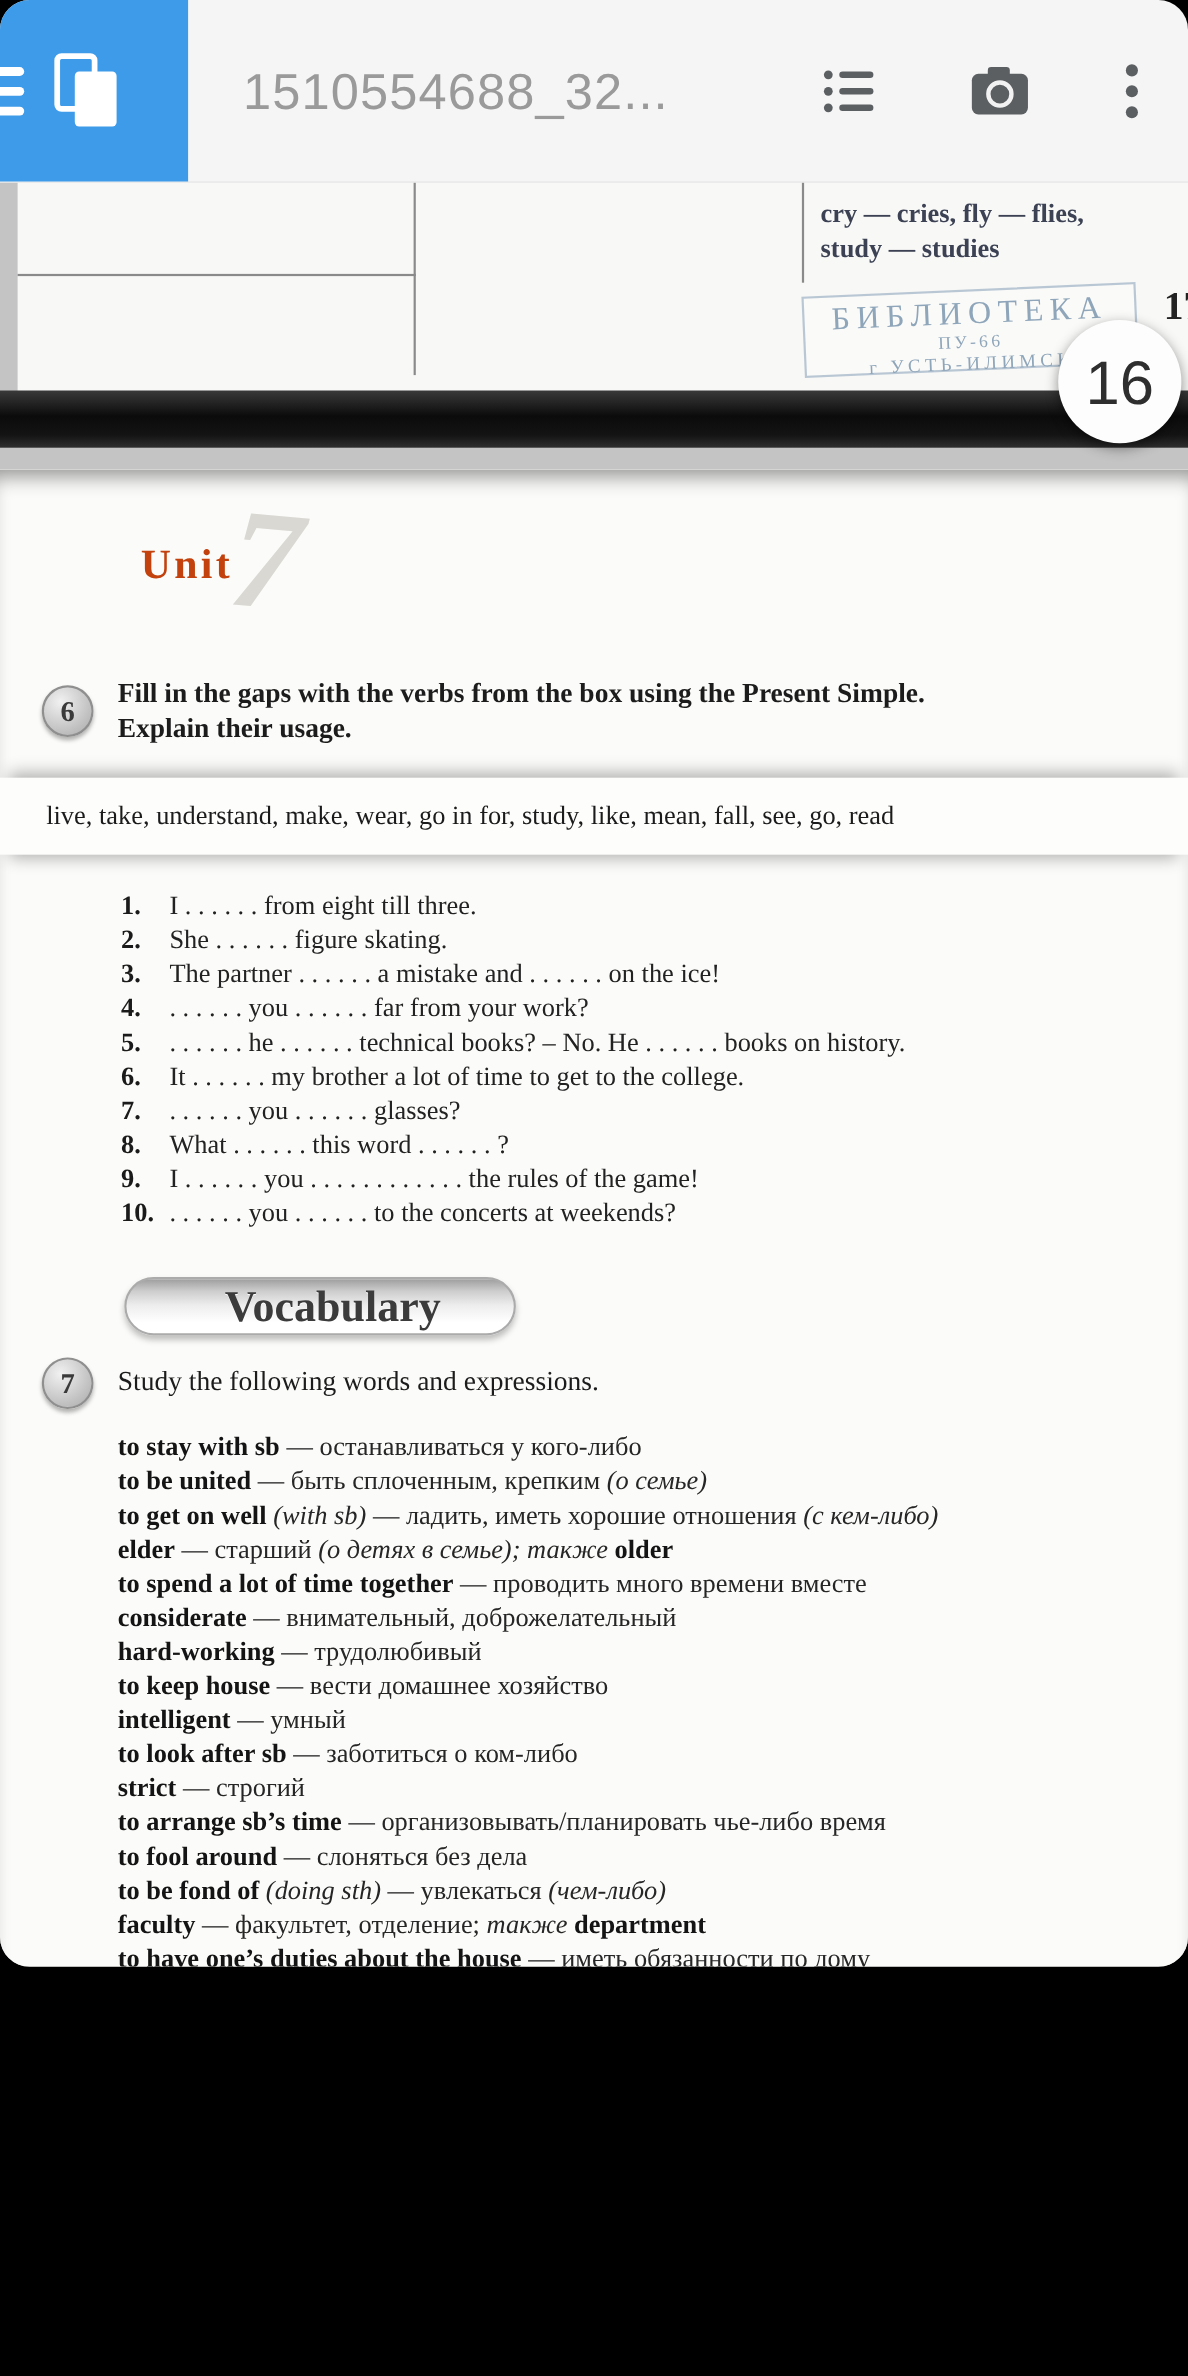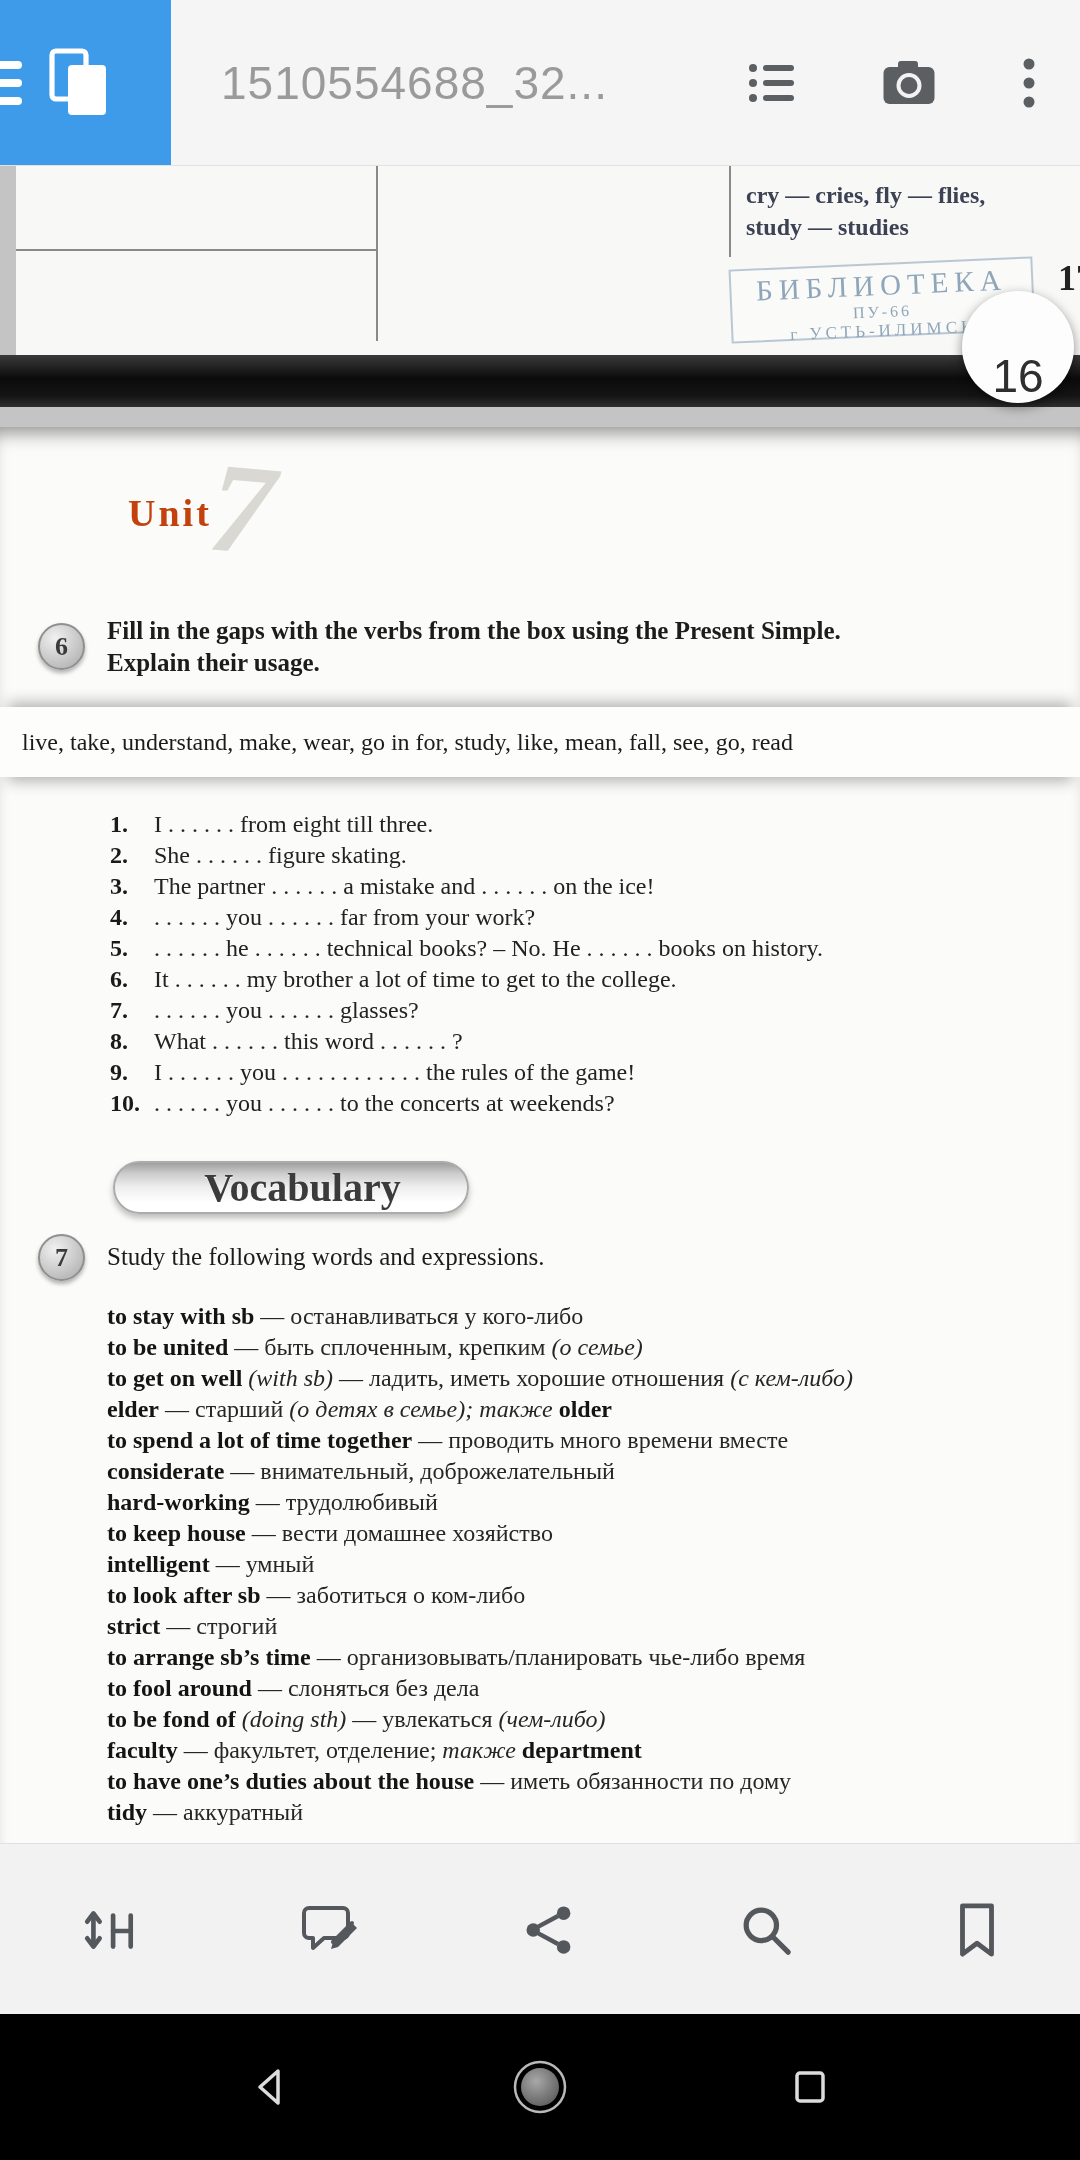--- a/index.html
+++ b/index.html
@@ -1,18 +1,18 @@
 <!DOCTYPE html>
 <html><head>
 <meta charset="utf-8">
 <style>
   html,body { margin:0; padding:0; background:#000; }
   .screen {
-    position:relative; width:1080px; height:2160px; overflow:hidden;
-    background:#000; font-family:"Liberation Sans", sans-serif;
+    position:relative; width:1080px; height:1788px; overflow:hidden;
+    background:#000; font-family:"Liberation Sans", sans-serif;border-radius:27px;
   }
 
   
   .appbar {
     position:absolute; top:0; left:0; width:1080px; height:165px;
     background:#f5f5f5; display:flex; align-items:center; z-index:40;
     border-bottom:1px solid #e3e3e3;
   }
   .appbar-left {
     position:relative; flex:0 0 auto; width:171px; height:165px;
@@ -52,22 +52,22 @@
   .stamp-l1 { font-size:29px; letter-spacing:6px; }
   .stamp-l2 { font-size:16px; letter-spacing:3px; margin-top:1px; }
   .stamp-l3 { font-size:17px; letter-spacing:4px; }
   .corner-num {
     position:absolute; right:2px; top:92px; font-family:"Liberation Serif", serif;
     font-weight:bold; font-size:36px; color:#222;
   }
   .page-indicator {
     position:absolute; top:126px; left:962px; width:112px; height:112px; border-radius:50%;
     background:#fdfdfd; box-shadow:0 4px 12px rgba(0,0,0,.45);
-    display:flex; align-items:flex-end; justify-content:center;
-    font-size:46px; color:#2e2e2e; z-index:6;
+    display:flex; align-items:center; justify-content:center;
+    font-size:56px; color:#2e2e2e; z-index:6;
   }
   .page-edge {
     position:absolute; top:190px; left:0; width:1080px; height:52px;
     background:linear-gradient(180deg,#3a3a3a 0%,#0b0b0b 45%,#141414 78%,#2e2e2e 100%);
   }
   .page-main {
     position:absolute; top:262px; left:0; width:1080px; height:1416px;
     background:#fbfbf9; box-shadow:inset 0 16px 18px -10px rgba(0,0,0,.42);
     font-family:"Liberation Serif", serif; color:#222; overflow:hidden;
   }
@@ -89,21 +89,21 @@
     font-size:26px; font-weight:bold; color:#3a3a3a; box-sizing:border-box;
   }
   .ex6-circle { left:38px; top:196px; }
   .ex7-circle { left:38px; top:807px; }
   .ex6-instr { position:absolute; left:107px; top:188px; font-size:25px; font-weight:bold; color:#1c1c1c; line-height:32px; white-space:nowrap; }
   .word-box {
     position:absolute; left:0; top:280px; width:1080px; height:70px;
     background:#fdfdfc; display:flex; align-items:center;
     box-shadow:0 -12px 14px -8px rgba(0,0,0,.30), 0 12px 14px -8px rgba(0,0,0,.30);
   }
-  .word-box span { padding-left:22px; font-size:24px; color:#1b1b1b; white-space:nowrap; }
+  .word-box span { padding-left:42px; font-size:24px; color:#1b1b1b; white-space:nowrap; }
   .ex-items { position:absolute; left:110px; top:384px; }
   .ex-item { display:flex; height:31px; align-items:baseline; white-space:nowrap; font-size:24px; color:#222; }
   .ex-num { width:44px; font-weight:bold; color:#1a1a1a; flex:0 0 auto; }
   .ex-text { }
   .vocab-pill {
     position:absolute; left:113px; top:734px; width:356px; height:53px; border-radius:27px;
     background:linear-gradient(180deg,#9f9f9f 0%,#cdcdcd 22%,#ededed 48%,#ffffff 80%);
     border:2px solid #ababab; box-shadow:0 4px 6px rgba(0,0,0,.25);
     display:flex; align-items:center; justify-content:center; box-sizing:border-box;
   }

